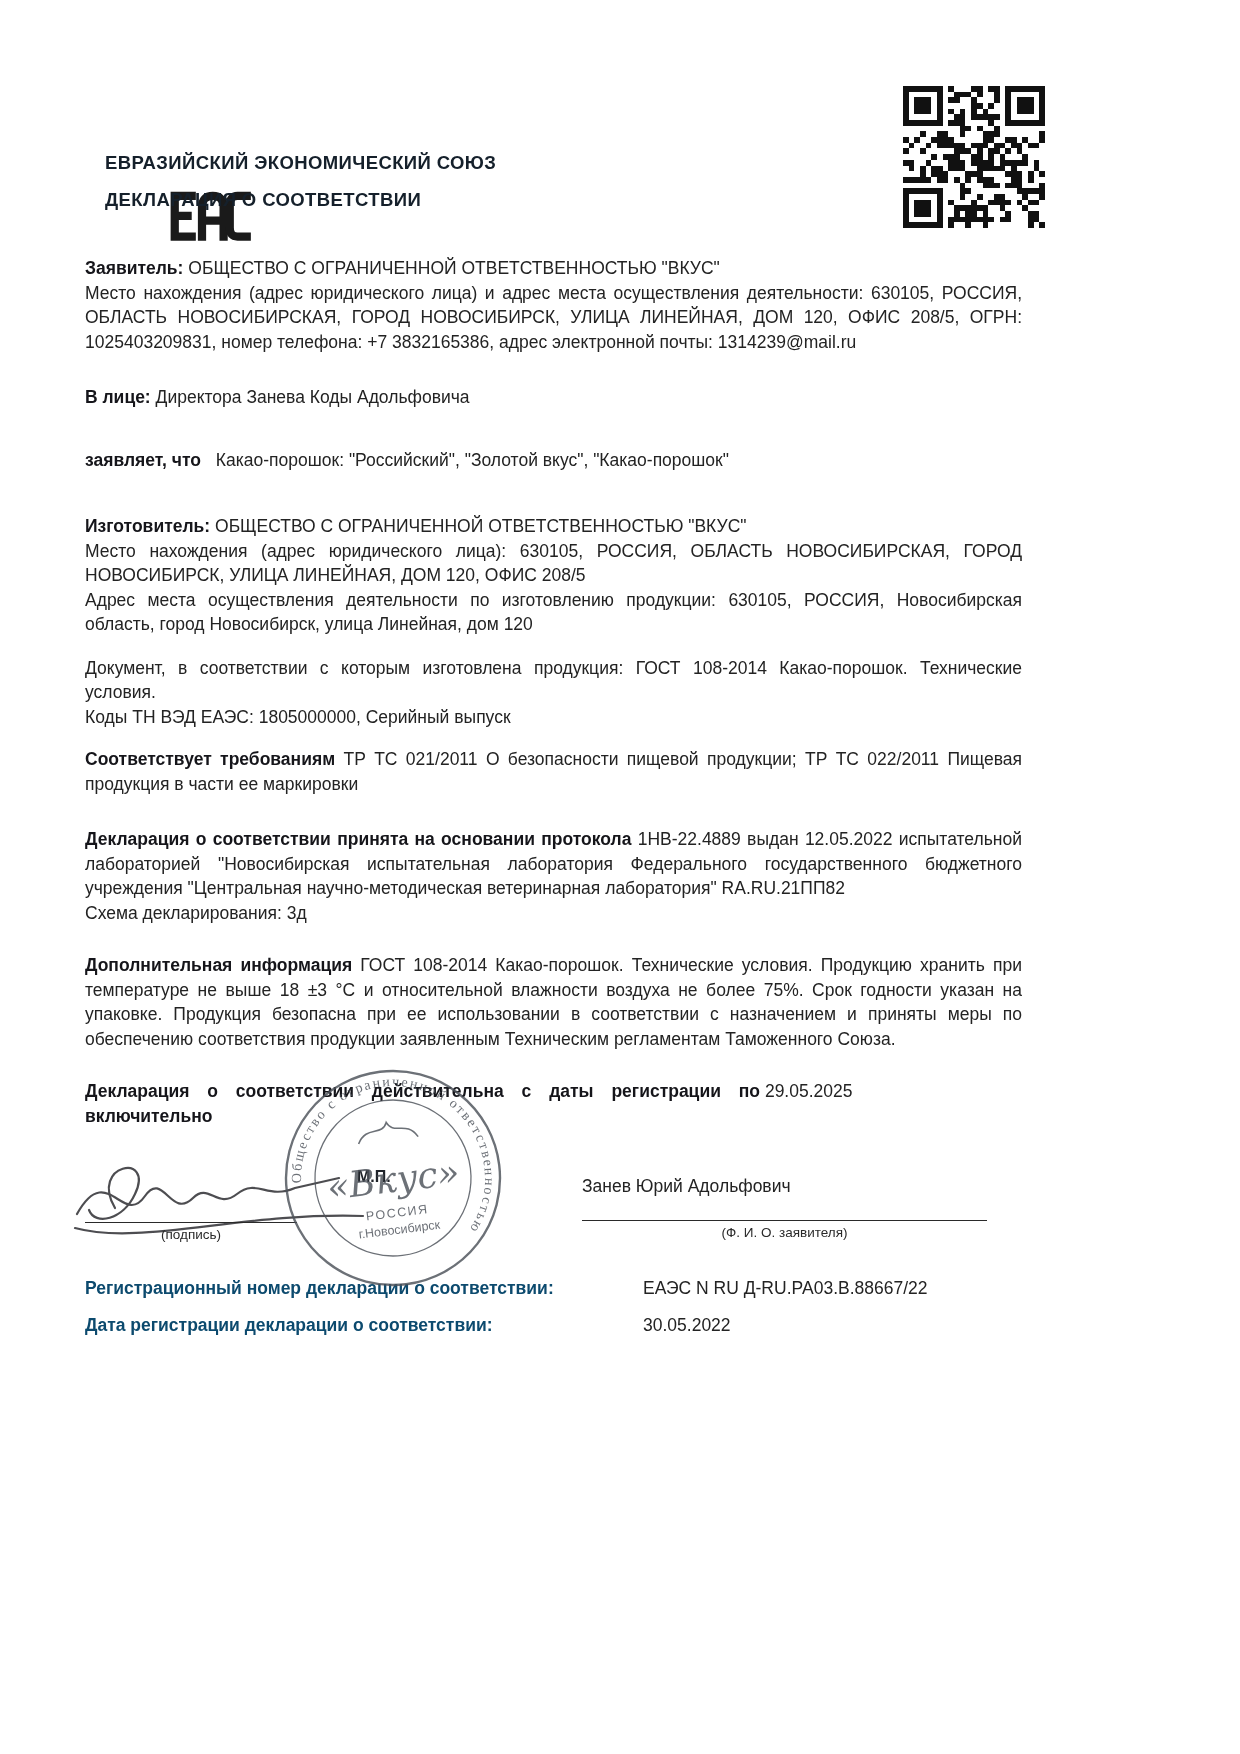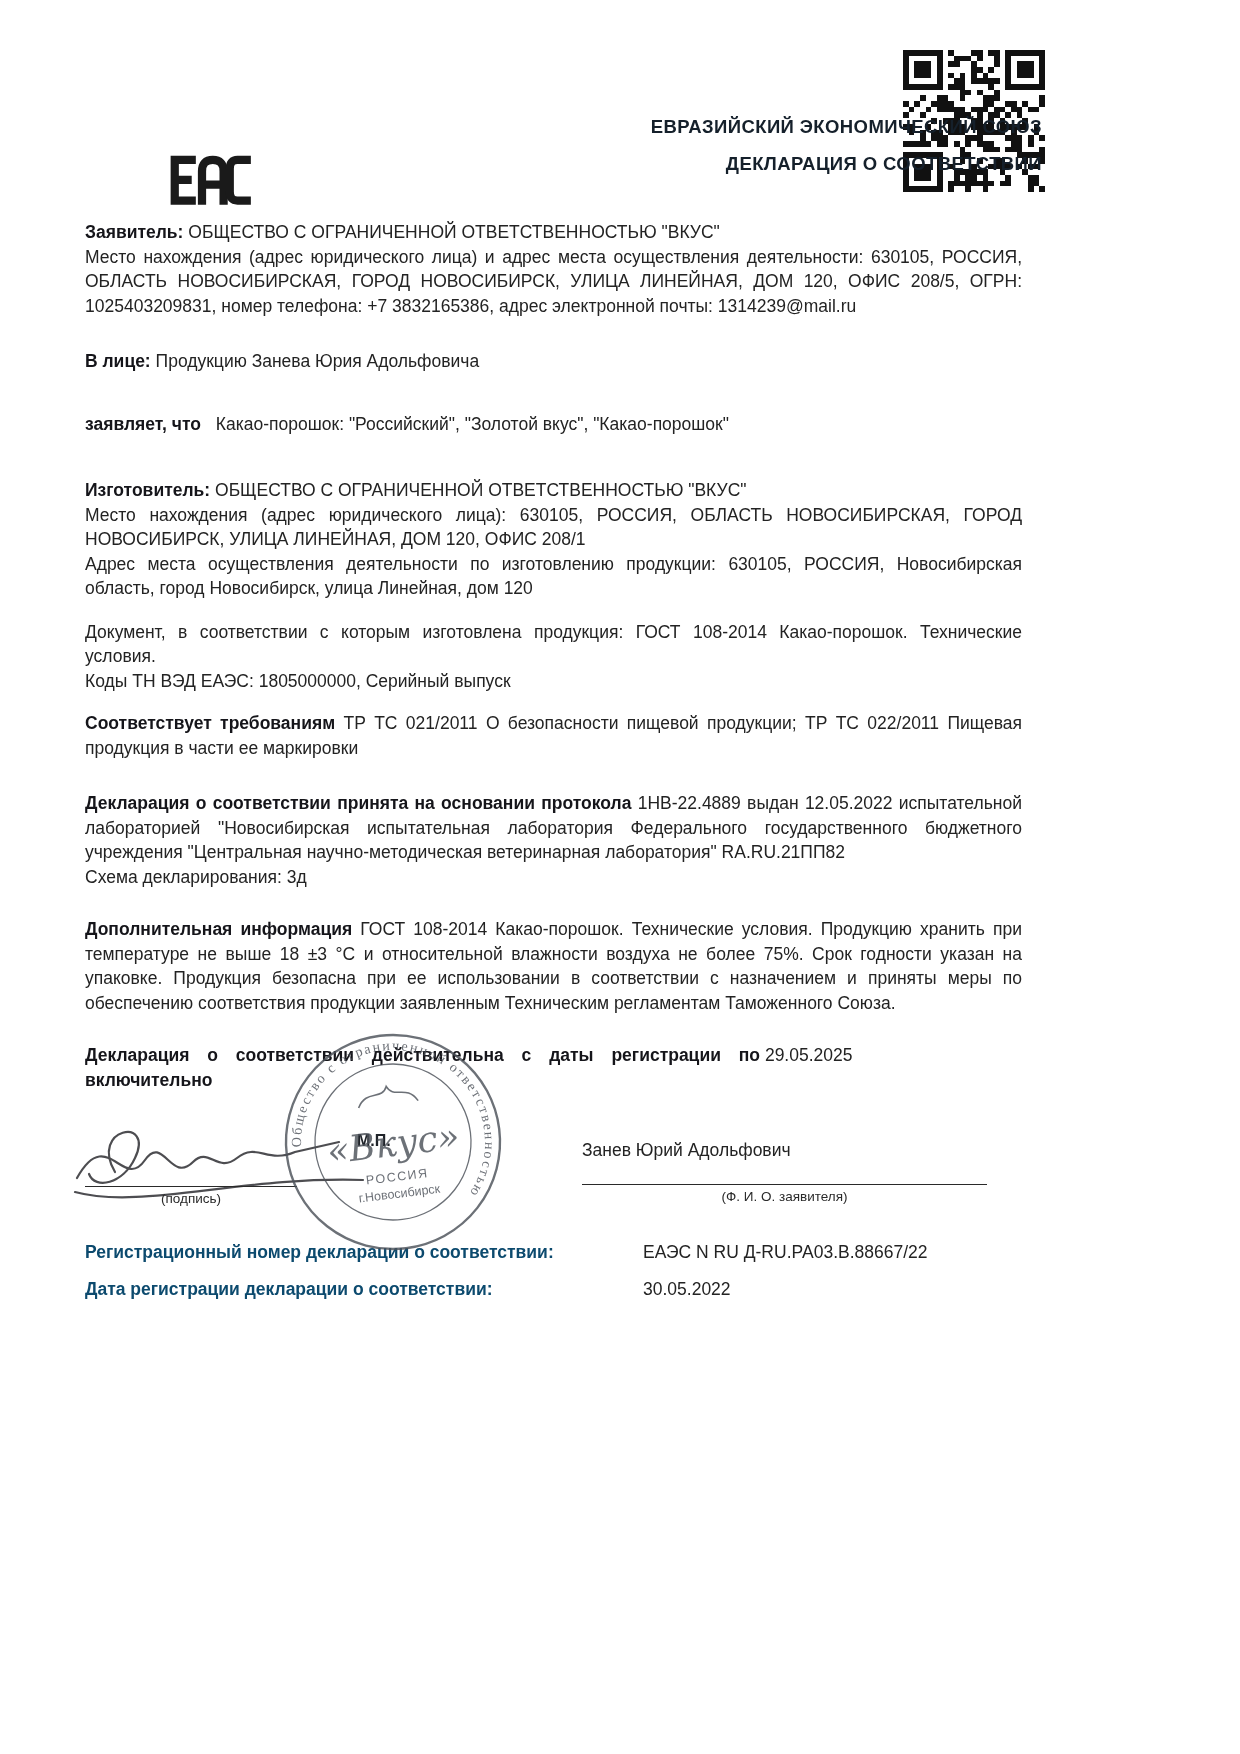--- a/index.html
+++ b/index.html
@@ -4,21 +4,21 @@
 <style>
   * { margin:0; padding:0; box-sizing:border-box; }
   html,body { width:1240px; height:1754px; background:#ffffff; }
   body { font-family:"Liberation Sans", sans-serif; color:#1e1e1e; position:relative; overflow:hidden; }
   .page { position:relative; width:1240px; height:1754px; background:#fff; padding:0 218px 0 85px; }
 
   
   .eac-logo { position:absolute; left:166px; top:148px; width:90px; height:66px; }
   .qr { position:absolute; left:903px; top:50px; width:142px; height:142px; }
   .qr svg { width:100%; height:100%; shape-rendering:crispEdges; }
-  .titles { padding-top:116px; text-align:right; transform:translateX(20px); }
+  .titles { padding-top:116px; text-align:left; transform:translateX(20px);margin-top:36px; }
   .t1, .t2 { font-size:18.5px; font-weight:bold; letter-spacing:.4px; color:#15202b; }
   .t2 { margin-top:15px; }
 
   
   .para { font-size:17.5px; line-height:24.5px; text-align:justify; color:#232323; }
   .para b { color:#15151a; }
   p.applicant { margin-top:45px; }
   p.rep       { margin-top:31px; }
   p.declare   { margin-top:38px; }
   p.declare .val { margin-left:10px; }
@@ -292,32 +292,32 @@
   </div>
 
   <p class="para applicant">
     <b>Заявитель:</b>
     <span>ОБЩЕСТВО С ОГРАНИЧЕННОЙ ОТВЕТСТВЕННОСТЬЮ "ВКУС"</span><br>
     <span>Место нахождения (адрес юридического лица) и адрес места осуществления деятельности: 630105, РОССИЯ, ОБЛАСТЬ НОВОСИБИРСКАЯ, ГОРОД НОВОСИБИРСК, УЛИЦА ЛИНЕЙНАЯ, ДОМ 120, ОФИС 208/5, ОГРН: 1025403209831, номер телефона: +7 3832165386, адрес электронной почты: 1314239@mail.ru</span>
   </p>
 
   <p class="para rep">
     <b>В лице:</b>
-    <span>Продукцию Занева Юрия Адольфовича</span>
+    <span>Директора Занева Коды Адольфовича</span>
   </p>
 
   <p class="para declare">
     <b>заявляет, что</b>
     <span class="val">Какао-порошок: "Российский", "Золотой вкус", "Какао-порошок"</span>
   </p>
 
   <p class="para manuf">
     <b>Изготовитель:</b>
     <span>ОБЩЕСТВО С ОГРАНИЧЕННОЙ ОТВЕТСТВЕННОСТЬЮ "ВКУС"</span><br>
-    <span>Место нахождения (адрес юридического лица): 630105, РОССИЯ, ОБЛАСТЬ НОВОСИБИРСКАЯ, ГОРОД НОВОСИБИРСК, УЛИЦА ЛИНЕЙНАЯ, ДОМ 120, ОФИС 208/1</span><br>
+    <span>Место нахождения (адрес юридического лица): 630105, РОССИЯ, ОБЛАСТЬ НОВОСИБИРСКАЯ, ГОРОД НОВОСИБИРСК, УЛИЦА ЛИНЕЙНАЯ, ДОМ 120, ОФИС 208/5</span><br>
     <span>Адрес места осуществления деятельности по изготовлению продукции: 630105, РОССИЯ, Новосибирская область, город Новосибирск, улица Линейная, дом 120</span>
   </p>
 
   <p class="para docu">
     <span>Документ, в соответствии с которым изготовлена продукция: ГОСТ 108-2014 Какао-порошок. Технические условия.</span><br>
     <span>Коды ТН ВЭД ЕАЭС: 1805000000, Серийный выпуск</span>
   </p>
 
   <p class="para compl">
     <b>Соответствует требованиям</b>

